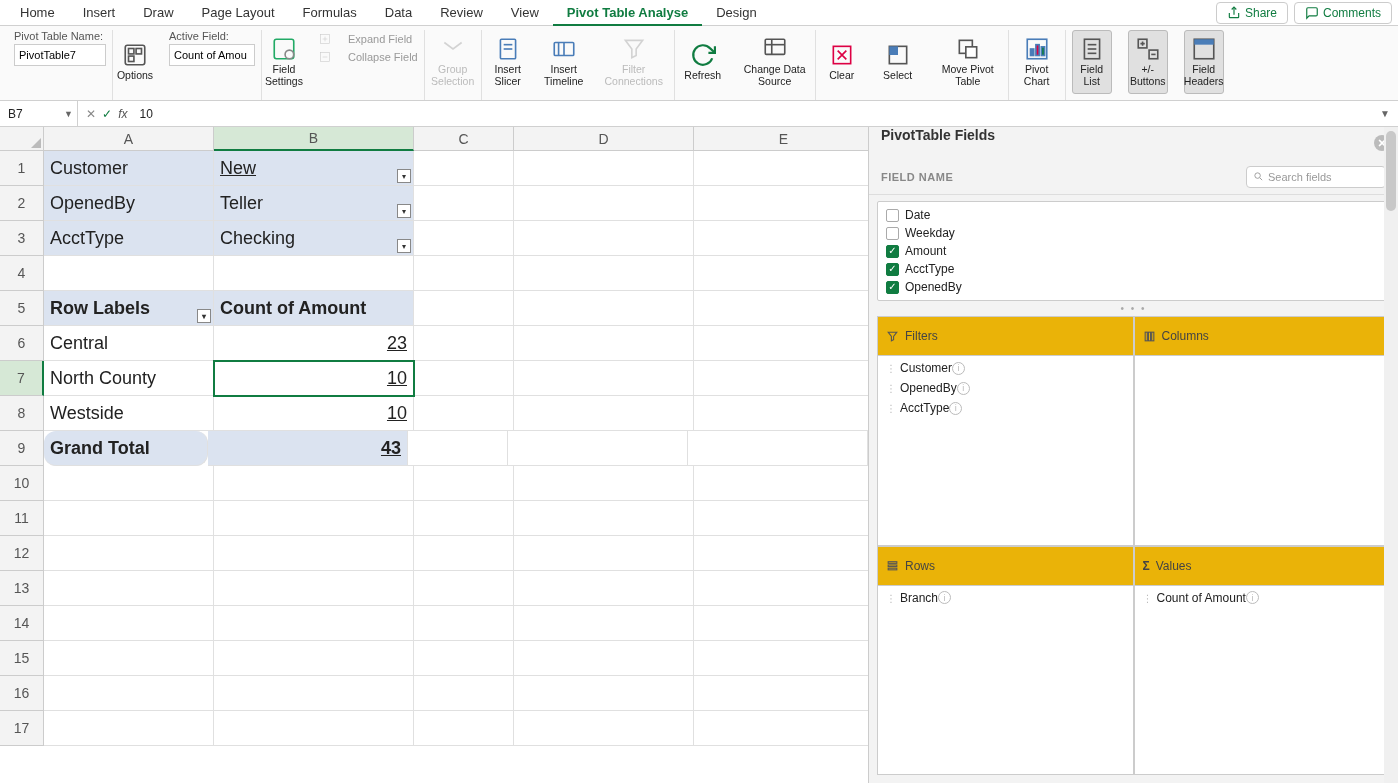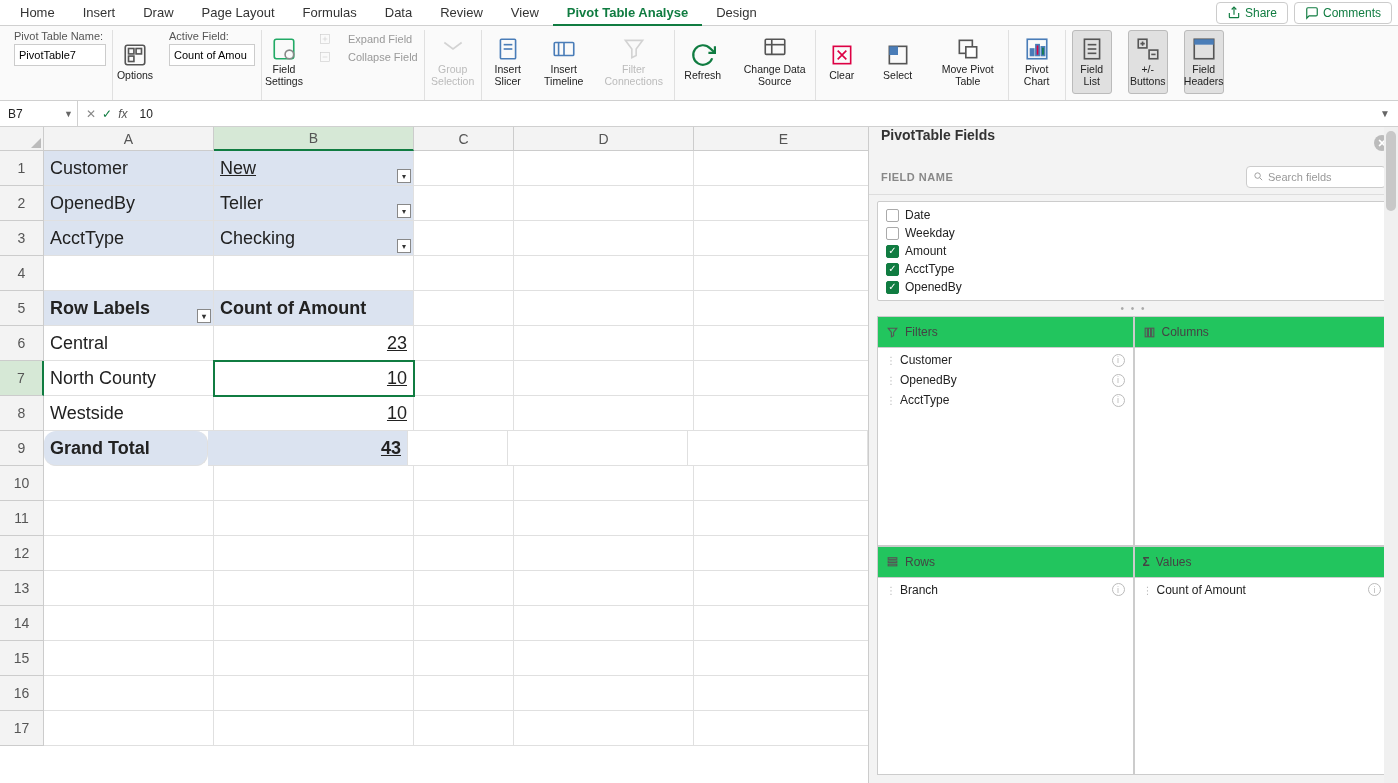--- a/index.html
+++ b/index.html
@@ -70,24 +70,24 @@
   .pane-search { width: 140px; height: 22px; border: 1px solid #ccc; border-radius: 4px; display: flex; align-items: center; gap: 4px; padding: 0 6px; font-size: 11px; color: #999; background: #fff; }
   .pane-search svg { width: 11px; height: 11px; }
   .field-list { background: #fff; margin: 6px 8px 0 8px; border: 1px solid #ccc; padding: 4px 0; border-radius:2px; }
   .field-item { display: flex; align-items: center; gap: 6px; padding: 2px 8px; font-size: 12px; }
   .field-check { width: 13px; height: 13px; border: 1px solid #aaa; border-radius: 2px; display: flex; align-items: center; justify-content: center; }
   .field-check.checked { background: #107c41; border-color: #107c41; color: #fff; }
   .field-check.checked::after { content: "✓"; font-size: 10px; line-height: 1; }
   .area-grip { text-align: center; color: #aaa; font-size: 10px; padding: 2px 0; letter-spacing: 2px; }
   .areas { flex: 1; display: grid; grid-template-columns: 1fr 1fr; grid-template-rows: 1fr 1fr; gap: 0; padding: 0 8px 8px 8px; }
   .area { display: flex; flex-direction: column; }
-  .area-header { height: 32px; background: #22c55e; border: 1px solid #ccc; display: flex; align-items: center; gap: 6px; padding: 0 8px; font-size: 12px; color: #444; }
+  .area-header { height: 40px; background: #eab308; border: 1px solid #ccc; display: flex; align-items: center; gap: 6px; padding: 0 8px; font-size: 12px; color: #444; }
   .area-header svg { width: 13px; height: 13px; }
   .area-body { flex: 1; background: #fff; border: 1px solid #ccc; border-top: none; padding: 2px 0; overflow: auto; }
-  .area-item { display: flex; align-items: center; justify-content: space-between; padding: 3px 8px; font-size: 12px; }
+  .area-item { display: flex; align-items: center; justify-content: flex-start; padding: 3px 8px; font-size: 12px; }
   .area-item .drag { color: #bbb; font-size: 10px; margin-right: 4px; }
   .area-item .info { width: 13px; height: 13px; border: 1px solid #bbb; border-radius: 50%; color: #bbb; font-size: 9px; display: flex; align-items: center; justify-content: center; }
   
   .scroll-track { position: absolute; right: 0; top: 0; bottom: 0; width: 14px; background: #f0f0f0; }
   .scroll-thumb { position: absolute; left: 2px; right: 2px; top: 4px; height: 80px; background: #c8c8c8; border-radius: 5px; }
 </style>
 </head>
 <body>
 
 <div class="ribbon-tabs">

